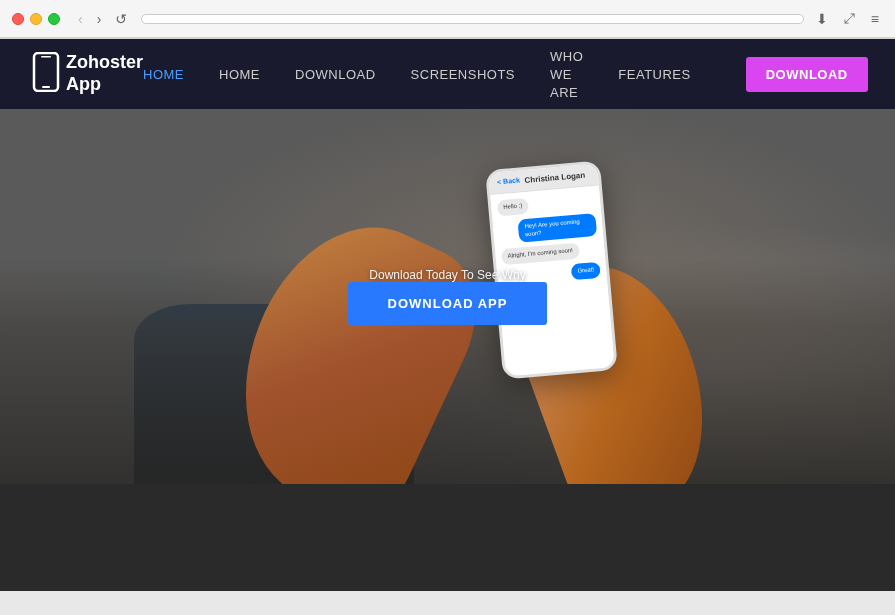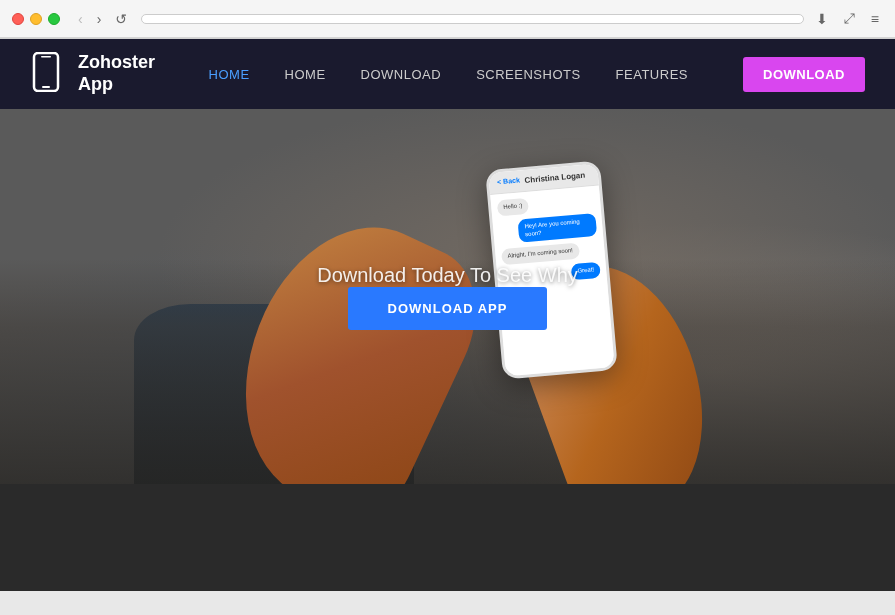--- a/index.html
+++ b/index.html
@@ -97,21 +97,21 @@
       display: flex;
       align-items: center;
       background: #1a1a2e;
       padding: 0 30px;
       height: 70px;
     }
 
     .brand {
       display: flex;
       align-items: center;
-      gap: 16px;
+      gap: 4px;
       margin-right: auto;
     }
 
     .brand-icon {
       color: white;
       font-size: 28px;
       line-height: 1;
     }
 
     .brand-text {
@@ -285,21 +285,21 @@
     .hero-title {
       font-size: 40px;
       font-weight: 700;
       color: white;
       text-shadow: 0 2px 8px rgba(0,0,0,0.5);
       margin-bottom: 14px;
       line-height: 1.2;
     }
 
     .hero-subtitle {
-      font-size: 20px;
+      font-size: 12px;
       color: rgba(255,255,255,0.9);
       text-shadow: 0 1px 4px rgba(0,0,0,0.5);
       font-weight: 300;
     }
 
     .hero-download-btn {
       background: #2979ff;
       color: white;
       border: none;
       padding: 14px 40px;
@@ -392,20 +392,21 @@
         <span>Zohoster</span><br>
         <span>App</span>
       </div>
     </div>
 
     <ul class="nav-links">
       <li><a class="nav-link active">HOME</a></li>
       <li><a class="nav-link">HOME</a></li>
       <li><a class="nav-link">DOWNLOAD</a></li>
       <li><a class="nav-link">SCREENSHOTS</a></li>
+      <li><a class="nav-link">WHO WE ARE</a></li>
       <li><a class="nav-link">FEATURES</a></li>
       <li><button class="download-btn">DOWNLOAD</button></li>
     </ul>
   </nav>
 
   <section class="hero">
     <div class="hero-bg"></div>
 
     <div class="hero-image-sim">
 

